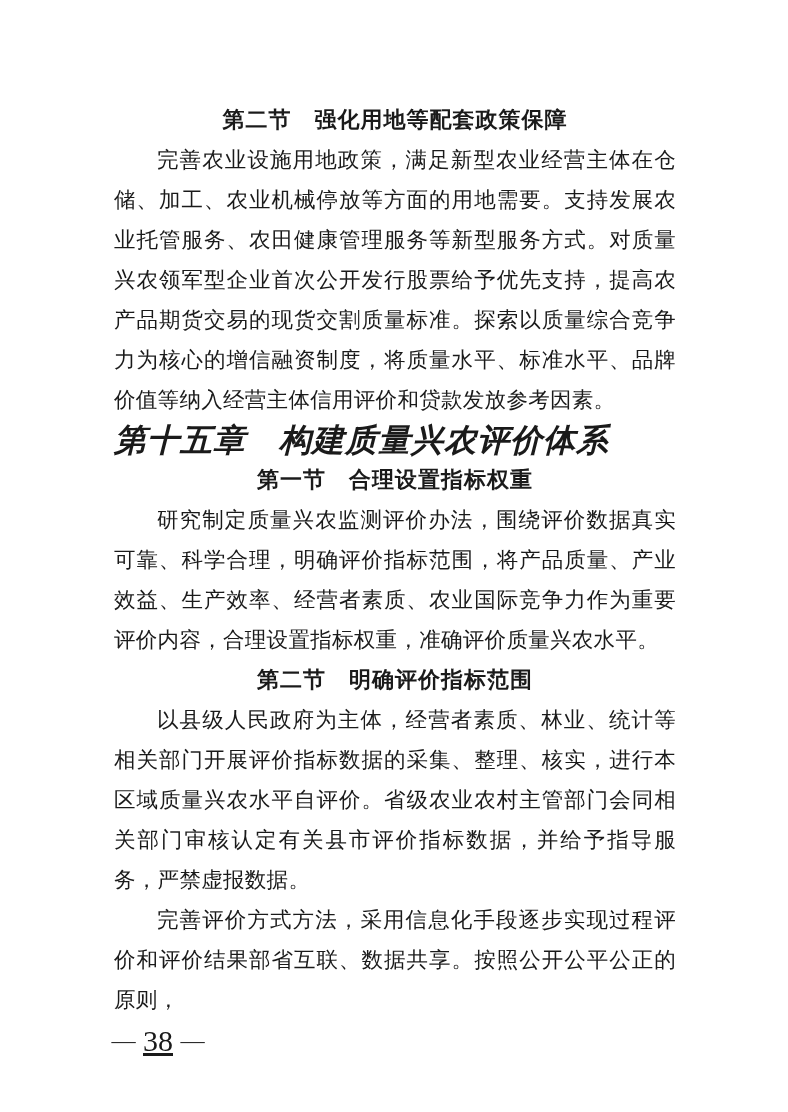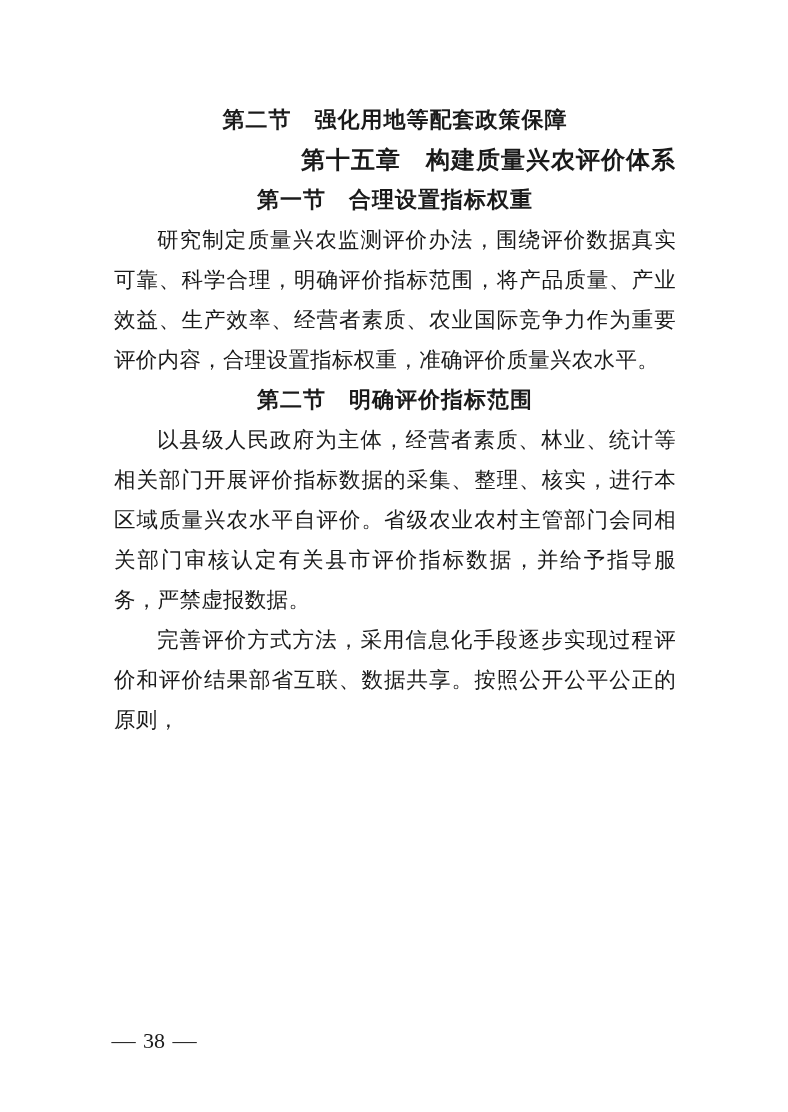--- a/index.html
+++ b/index.html
@@ -27,26 +27,27 @@
   }
   .content > div {
     margin: 0;
     padding: 0;
   }
   .paragraph {
     text-indent: 2em;
     letter-spacing: 0.3px;
   }
   .chapter-heading {
-    text-align: right;
+    text-align: left;
     font-weight: 700;
-    font-size: 24px;
+    font-size: 32px;
     line-height: 40px;
     text-indent: 0;
     letter-spacing: 1px;
+    font-style: italic;
   }
   .section-heading {
     text-align: center;
     font-weight: 700;
     font-size: 22px;
     line-height: 40px;
     text-indent: 0;
     letter-spacing: 1px;
   }
   .footer {
@@ -58,30 +59,32 @@
     align-items: center;
     gap: 9px;
     font-size: 21px;
     color: #1a1a1a;
   }
   .footer .dash {
     letter-spacing: 0;
     transform: scaleX(1.15);
   }
   .footer .num {
-    font-size: 22px;
+    font-size: 30px;
+    text-decoration: underline;
   }
 </style>
 </head>
 <body>
 
 <div class="page">
 
   <main class="content" id="doc-content">
       <div class="section-heading">第二节　强化用地等配套政策保障</div>
+      <div class="paragraph">完善农业设施用地政策，满足新型农业经营主体在仓储、加工、农业机械停放等方面的用地需要。支持发展农业托管服务、农田健康管理服务等新型服务方式。对质量兴农领军型企业首次公开发行股票给予优先支持，提高农产品期货交易的现货交割质量标准。探索以质量综合竞争力为核心的增信融资制度，将质量水平、标准水平、品牌价值等纳入经营主体信用评价和贷款发放参考因素。</div>
       <div class="chapter-heading">第十五章　构建质量兴农评价体系</div>
       <div class="section-heading">第一节　合理设置指标权重</div>
       <div class="paragraph">研究制定质量兴农监测评价办法，围绕评价数据真实可靠、科学合理，明确评价指标范围，将产品质量、产业效益、生产效率、经营者素质、农业国际竞争力作为重要评价内容，合理设置指标权重，准确评价质量兴农水平。</div>
       <div class="section-heading">第二节　明确评价指标范围</div>
       <div class="paragraph">以县级人民政府为主体，经营者素质、林业、统计等相关部门开展评价指标数据的采集、整理、核实，进行本区域质量兴农水平自评价。省级农业农村主管部门会同相关部门审核认定有关县市评价指标数据，并给予指导服务，严禁虚报数据。</div>
       <div class="paragraph">完善评价方式方法，采用信息化手段逐步实现过程评价和评价结果部省互联、数据共享。按照公开公平公正的原则，</div>
     </main>
 
   <div class="footer">
     <span class="dash">—</span>

